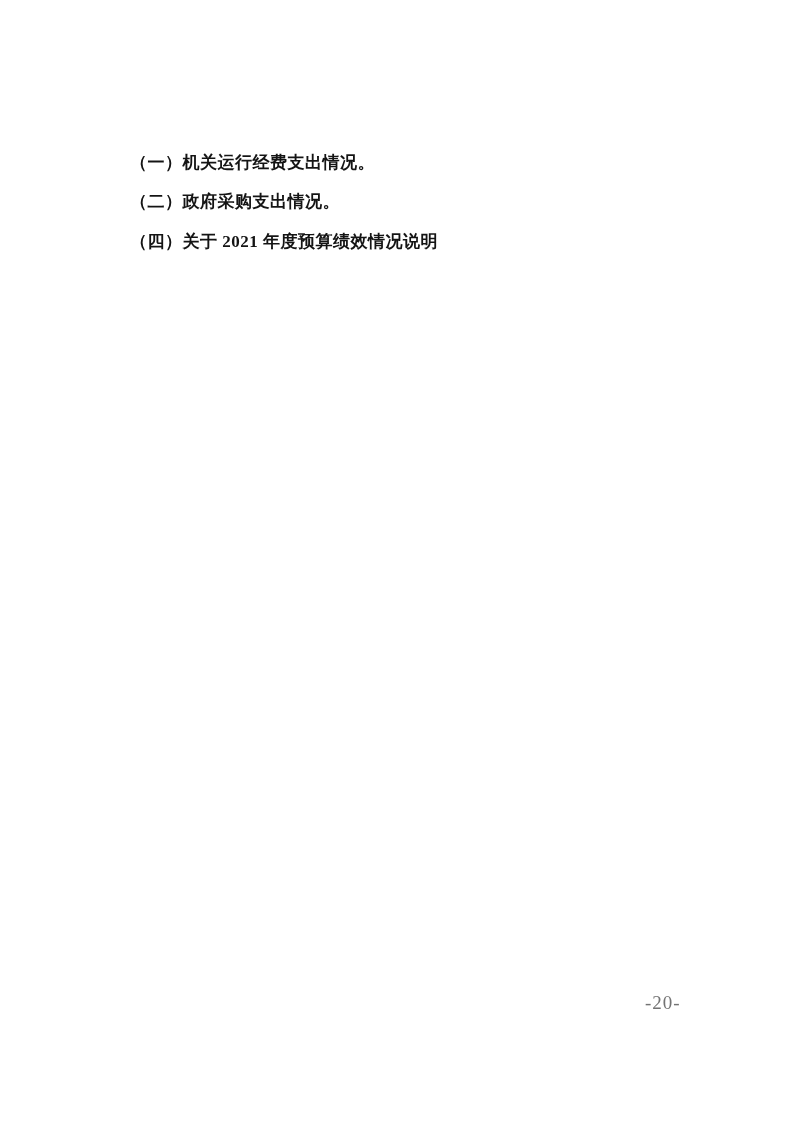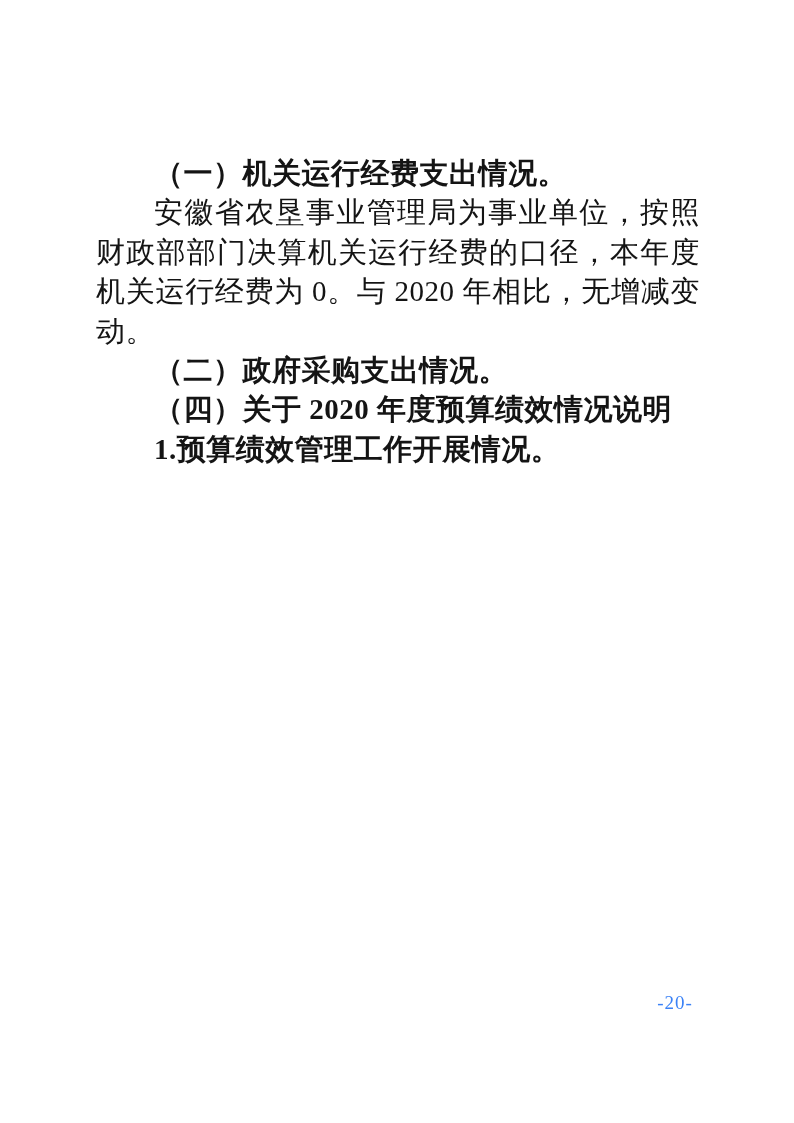--- a/index.html
+++ b/index.html
@@ -11,24 +11,24 @@
     position: relative;
     width: 794px;
     height: 1123px;
     background: #ffffff;
     overflow: hidden;
     font-family: "Liberation Serif", "DejaVu Serif", serif;
     color: #141414;
   }
   .content {
     position: absolute;
-    top: 154px;
+    top: 143px;
     left: 96px;
     width: 604px;
-    font-size: 29px;
+    font-size: 17px;
     line-height: 39.4px;
     letter-spacing: 0.5px;
   }
   .content p {
     margin: 0;
     padding: 0;
     text-indent: 2em;
   }
   .heading {
     font-weight: 700;
@@ -39,30 +39,27 @@
     text-justify: inter-character;
   }
   .page-number {
     position: absolute;
     top: 991px;
     left: 645px;
     width: 60px;
     font-size: 19px;
     line-height: 24px;
     letter-spacing: 1px;
-    color: #3b82f6;
-    text-align: center;
+    color: #737373;
     font-family: "Liberation Serif", "DejaVu Serif", serif;
   }
 </style>
 </head>
 <body>
 
 <div class="page">
   <div class="content">
     <p class="heading">（一）机关运行经费支出情况。</p>
-    <p class="para">安徽省农垦事业管理局为事业单位，按照财政部部门决算机关运行经费的口径，本年度机关运行经费为 0。与 2020 年相比，无增减变动。</p>
     <p class="heading">（二）政府采购支出情况。</p>
-    <p class="heading">（四）关于 2020 年度预算绩效情况说明</p>
-    <p class="heading">1.预算绩效管理工作开展情况。</p>
+    <p class="heading">（四）关于 2021 年度预算绩效情况说明</p>
   </div>
   <div class="page-number">-20-</div>
 </div>
 
 </body></html>

